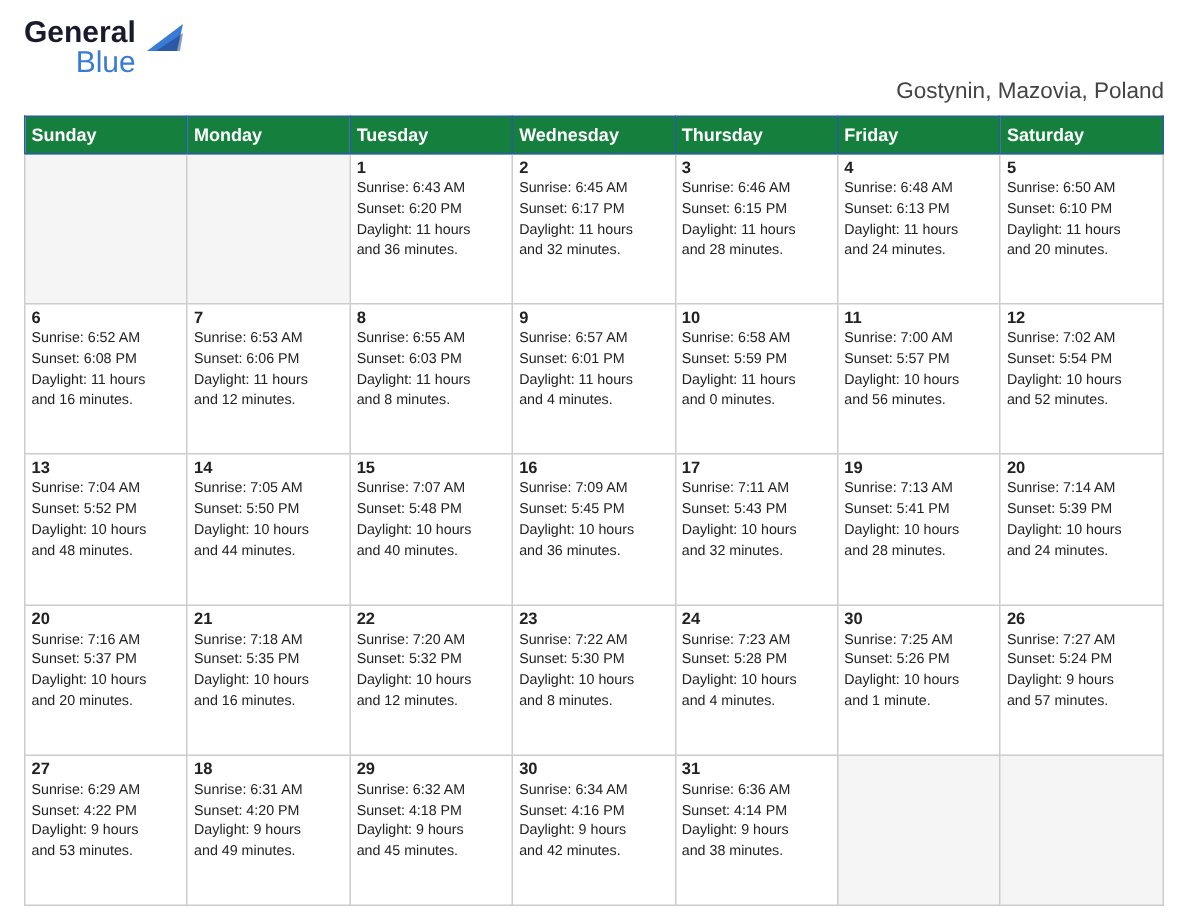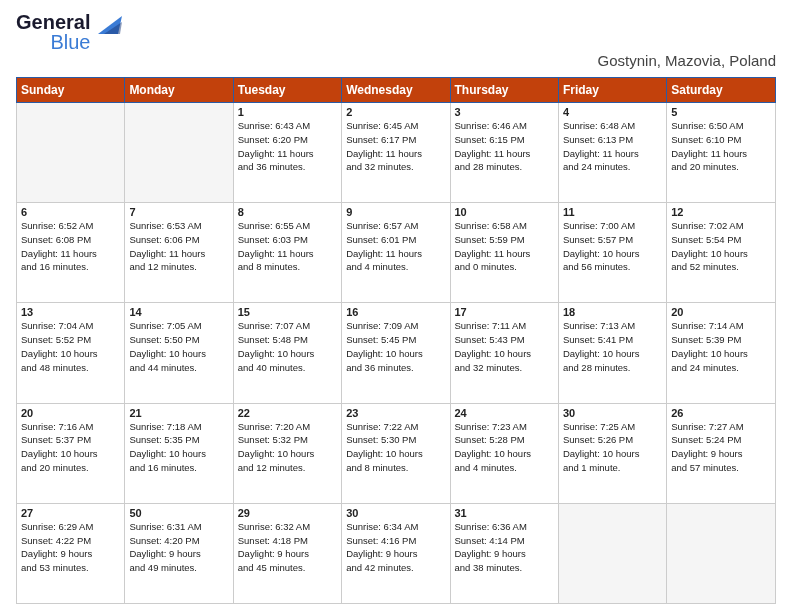--- a/index.html
+++ b/index.html
@@ -42,21 +42,21 @@
       color: #444;
       margin-top: 40px;
     }
     .calendar {
       width: 100%;
       border-collapse: collapse;
       flex: 1;
       table-layout: fixed;
     }
     .calendar th {
-      background-color: #c2410c;
+      background-color: #15803d;
       color: #fff;
       font-size: 12px;
       font-weight: bold;
       padding: 5px 4px;
       text-align: left;
       border: 1px solid #2a5ba5;
     }
     .calendar td {
       border: 1px solid #ccc;
       vertical-align: top;
@@ -206,21 +206,21 @@
           </td>
           <td>
             <span class="day-num">16</span>
             <div class="day-info">Sunrise: 7:09 AM<br>Sunset: 5:45 PM<br>Daylight: 10 hours<br>and 36 minutes.</div>
           </td>
           <td>
             <span class="day-num">17</span>
             <div class="day-info">Sunrise: 7:11 AM<br>Sunset: 5:43 PM<br>Daylight: 10 hours<br>and 32 minutes.</div>
           </td>
           <td>
-            <span class="day-num">18</span>
+            <span class="day-num">19</span>
             <div class="day-info">Sunrise: 7:13 AM<br>Sunset: 5:41 PM<br>Daylight: 10 hours<br>and 28 minutes.</div>
           </td>
           <td>
             <span class="day-num">20</span>
             <div class="day-info">Sunrise: 7:14 AM<br>Sunset: 5:39 PM<br>Daylight: 10 hours<br>and 24 minutes.</div>
           </td>
         </tr>
         <tr>
           <td>
             <span class="day-num">20</span>
@@ -250,21 +250,21 @@
             <span class="day-num">26</span>
             <div class="day-info">Sunrise: 7:27 AM<br>Sunset: 5:24 PM<br>Daylight: 9 hours<br>and 57 minutes.</div>
           </td>
         </tr>
         <tr>
           <td>
             <span class="day-num">27</span>
             <div class="day-info">Sunrise: 6:29 AM<br>Sunset: 4:22 PM<br>Daylight: 9 hours<br>and 53 minutes.</div>
           </td>
           <td>
-            <span class="day-num">50</span>
+            <span class="day-num">18</span>
             <div class="day-info">Sunrise: 6:31 AM<br>Sunset: 4:20 PM<br>Daylight: 9 hours<br>and 49 minutes.</div>
           </td>
           <td>
             <span class="day-num">29</span>
             <div class="day-info">Sunrise: 6:32 AM<br>Sunset: 4:18 PM<br>Daylight: 9 hours<br>and 45 minutes.</div>
           </td>
           <td>
             <span class="day-num">30</span>
             <div class="day-info">Sunrise: 6:34 AM<br>Sunset: 4:16 PM<br>Daylight: 9 hours<br>and 42 minutes.</div>
           </td>

